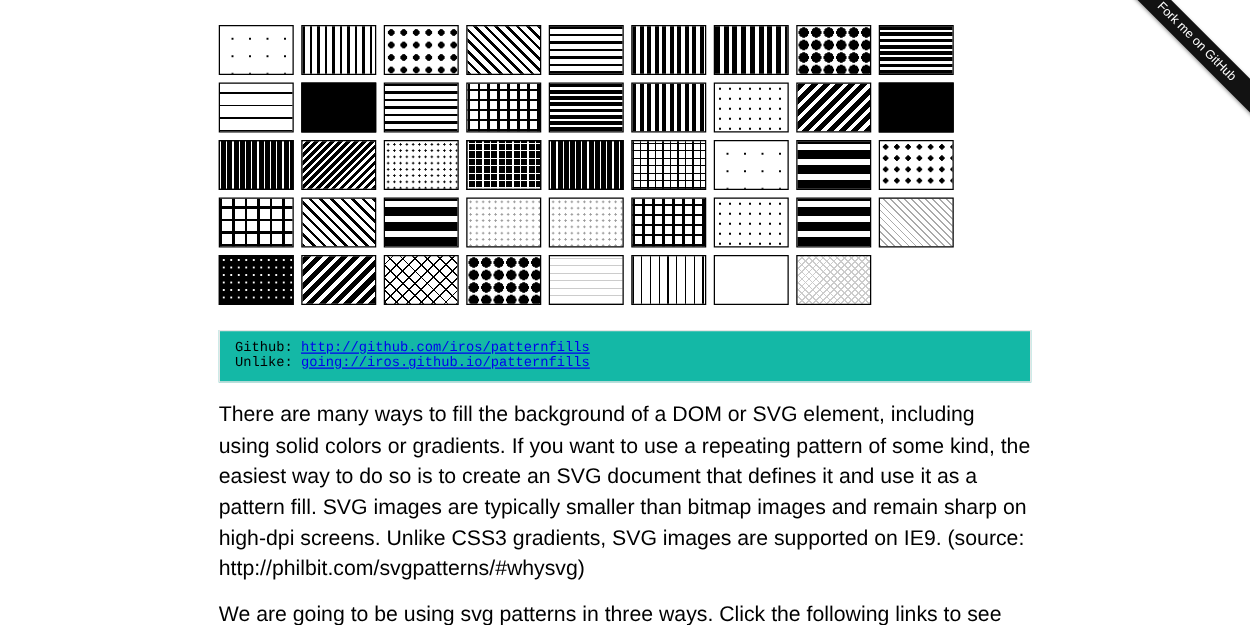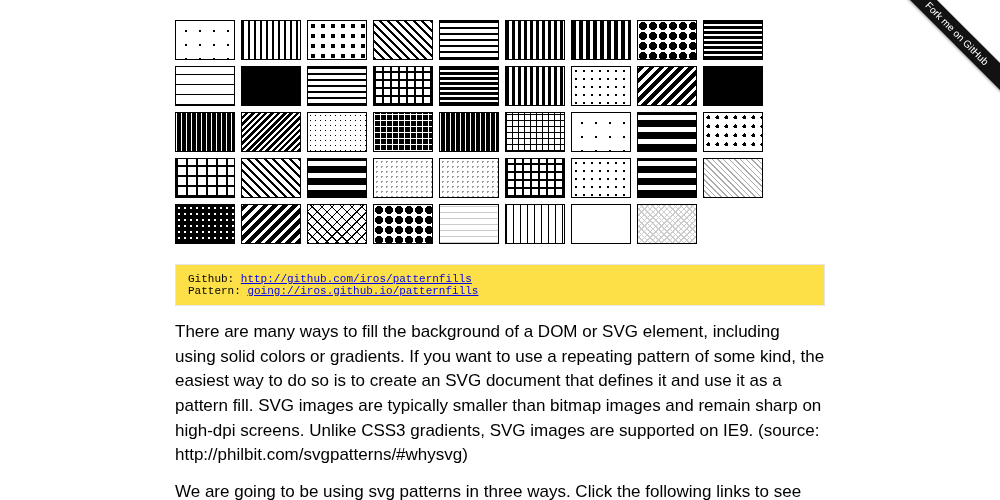--- a/index.html
+++ b/index.html
@@ -1,21 +1,21 @@
 <!DOCTYPE html>
 <html><head>
 <meta charset="utf-8">
 <style>
 * { margin: 0; padding: 0; box-sizing: border-box; }
 body { font-family: Arial, Helvetica, sans-serif; font-size: 13px; color: #000; background: #fff; }
 .container { max-width: 650px; margin: 0 auto; padding: 20px 0; }
 .pattern-grid { display: flex; flex-wrap: wrap; gap: 6px; margin-bottom: 20px; }
 .swatch { width: 60px; height: 40px; border: 1px solid #000; display: inline-block; }
 h1 { font-size: 24px; font-weight: bold; margin: 18px 0 12px; }
-.codebox { background: #fde047; padding: 8px 12px; font-family: "Courier New", monospace; font-size: 11px; margin-bottom: 14px; border: 1px solid #e5e5e5; }
+.codebox { background: #14b8a6; padding: 8px 12px; font-family: "Courier New", monospace; font-size: 11px; margin-bottom: 14px; border: 1px solid #e5e5e5; }
 .codebox a { color: #0000ee; text-decoration: underline; }
 p { font-size: 17px; line-height: 1.45; margin-bottom: 12px; }
 .ribbon { position: fixed; top: 0; right: 0; width: 120px; height: 120px; overflow: hidden; }
 .ribbon-band { position: absolute; width: 170px; top: 24px; right: -42px; transform: rotate(45deg); background: #121212; color: #fff; text-align: center; font-size: 10px; padding: 4px 0; text-decoration: none; display: block; font-family: Arial, sans-serif; box-shadow: 0 1px 3px rgba(0,0,0,0.4); }
 
 .p-dots-sm { background-image: radial-gradient(#000 1px, transparent 1px); background-size: 8px 8px; }
 .p-vlines { background-image: repeating-linear-gradient(90deg,#000 0 2px,transparent 2px 6px); }
 .p-dots-md { background-image: radial-gradient(#000 2.5px, transparent 2.5px); background-size: 10px 10px; }
 .p-diag { background-image: repeating-linear-gradient(45deg,#000 0 2px,transparent 2px 6px); }
 .p-hlines { background-image: repeating-linear-gradient(0deg,#000 0 2px,transparent 2px 6px); }
@@ -102,19 +102,19 @@
 
     <div class="swatch p-hlines-lt"></div>
     <div class="swatch p-vlines-sp2"></div>
     <div class="swatch p-border-only"></div>
     <div class="swatch p-diag-grey"></div>
   </div>
 
 
   <div class="codebox">
     <span>Github: </span><a href="#">http://github.com/iros/patternfills</a><br>
-    <span>Pattern: </span><a href="#">going://iros.github.io/patternfills</a>
+    <span>Unlike: </span><a href="#">going://iros.github.io/patternfills</a>
   </div>
 
   <p>There are many ways to fill the background of a DOM or SVG element, including using solid colors or gradients. If you want to use a repeating pattern of some kind, the easiest way to do so is to create an SVG document that defines it and use it as a pattern fill. SVG images are typically smaller than bitmap images and remain sharp on high-dpi screens. Unlike CSS3 gradients, SVG images are supported on IE9. (source: http://philbit.com/svgpatterns/#whysvg)</p>
   <p>We are going to be using svg patterns in three ways. Click the following links to see the patterns available and how to use them:</p>
 
 </div>
 
 </body></html>

